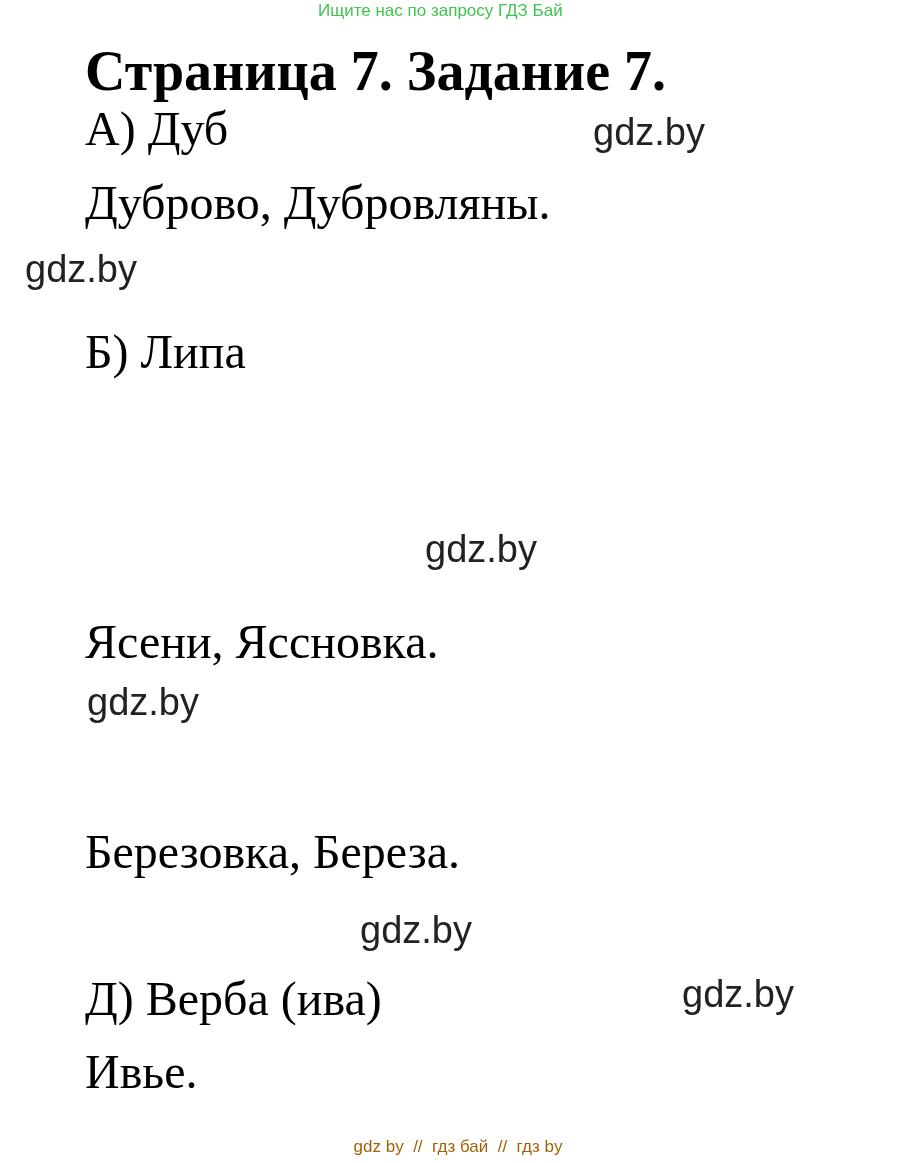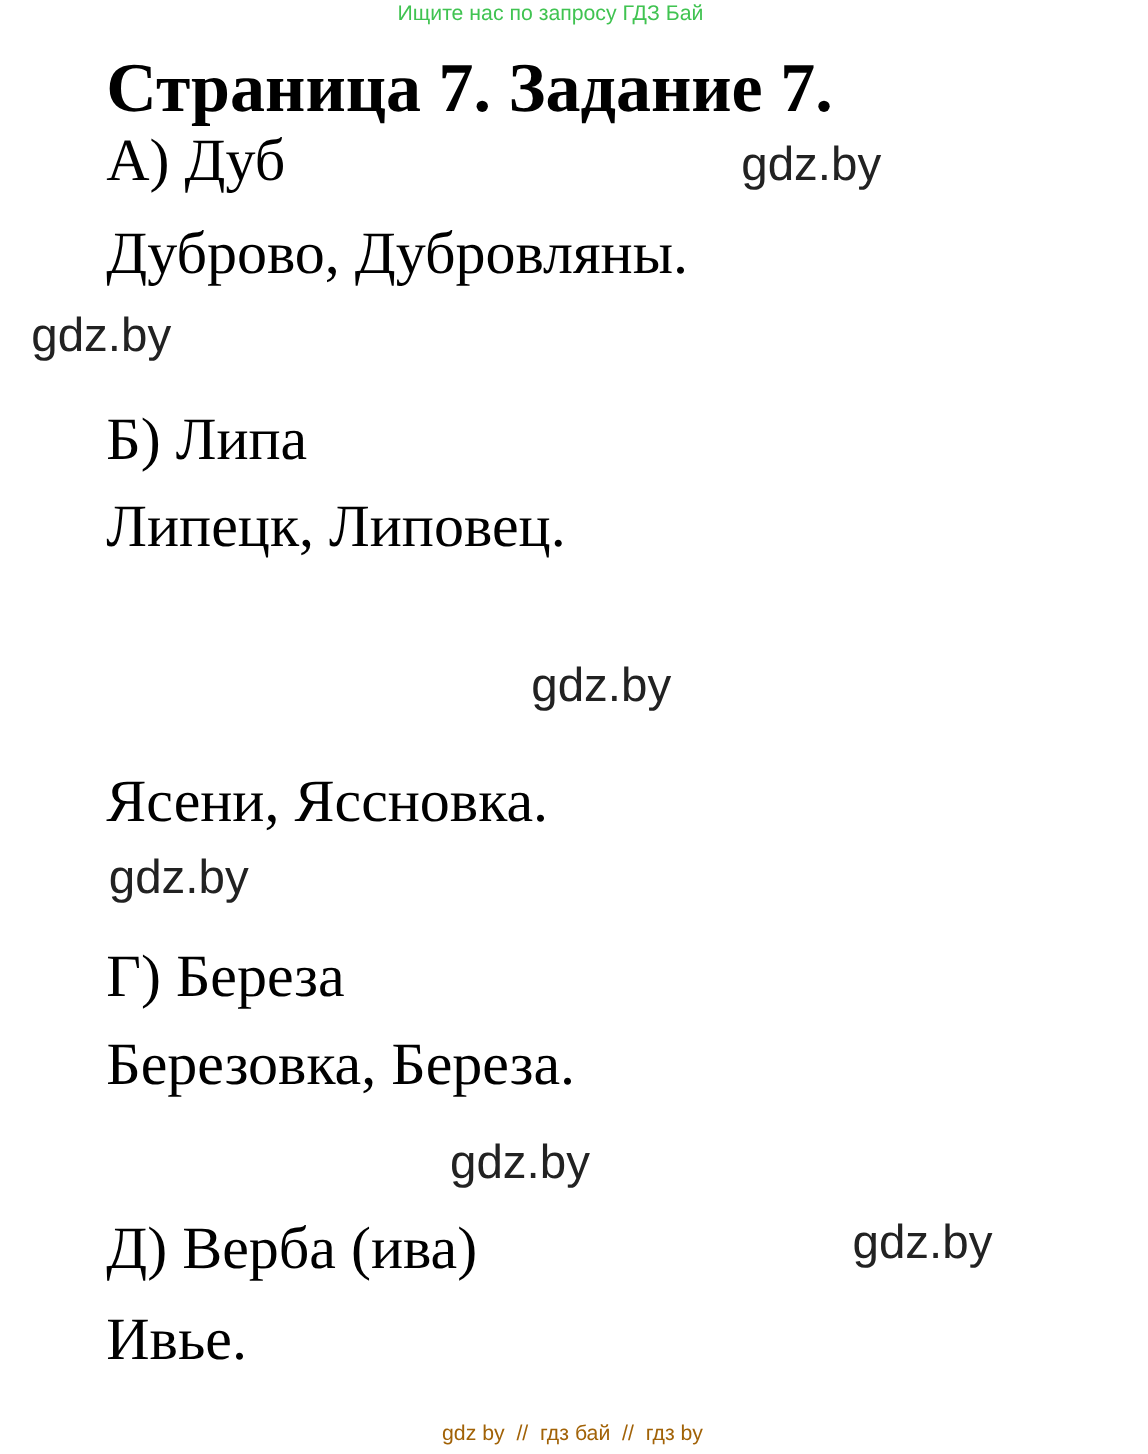--- a/index.html
+++ b/index.html
@@ -89,25 +89,23 @@
 <div id="page">
 
   <div class="abs promo-banner">Ищите нас по запросу ГДЗ Бай</div>
 
   <div class="abs page-title">Страница 7. Задание 7.</div>
 
   <div class="abs task-line t-a-label">А) Дуб</div>
   <div class="abs task-line t-a-answer">Дуброво, Дубровляны.</div>
 
   <div class="abs task-line t-b-label">Б) Липа</div>
-  <div class="abs task-line t-b-answer">Липецк, Липовец.</div>
 
   <div class="abs task-line t-v-answer">Ясени, Яссновка.</div>
 
-  <div class="abs task-line t-g-label">Г) Береза</div>
   <div class="abs task-line t-g-answer">Березовка, Береза.</div>
 
   <div class="abs task-line t-d-label">Д) Верба (ива)</div>
   <div class="abs task-line t-d-answer">Ивье.</div>
 
   <div class="abs watermark wm-1">gdz.by</div>
   <div class="abs watermark wm-2">gdz.by</div>
   <div class="abs watermark wm-3">gdz.by</div>
   <div class="abs watermark wm-4">gdz.by</div>
   <div class="abs watermark wm-5">gdz.by</div>

